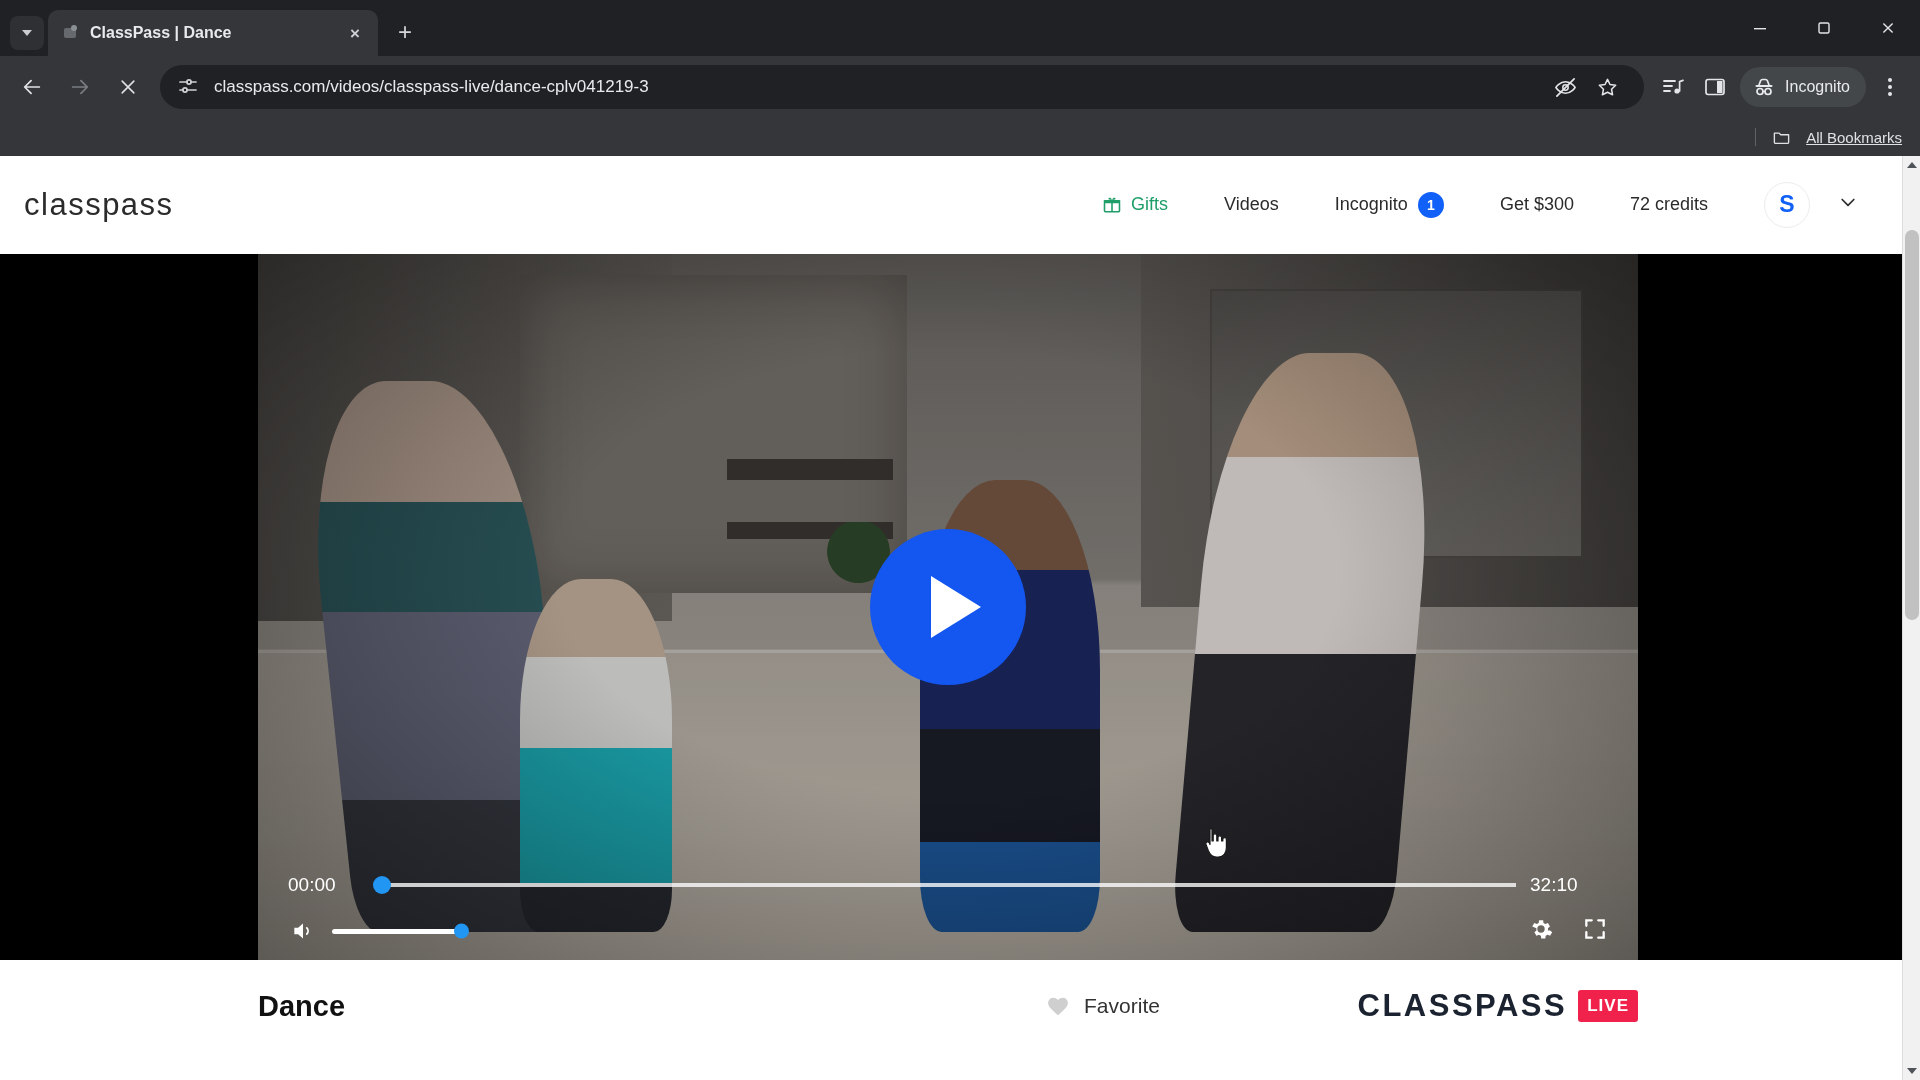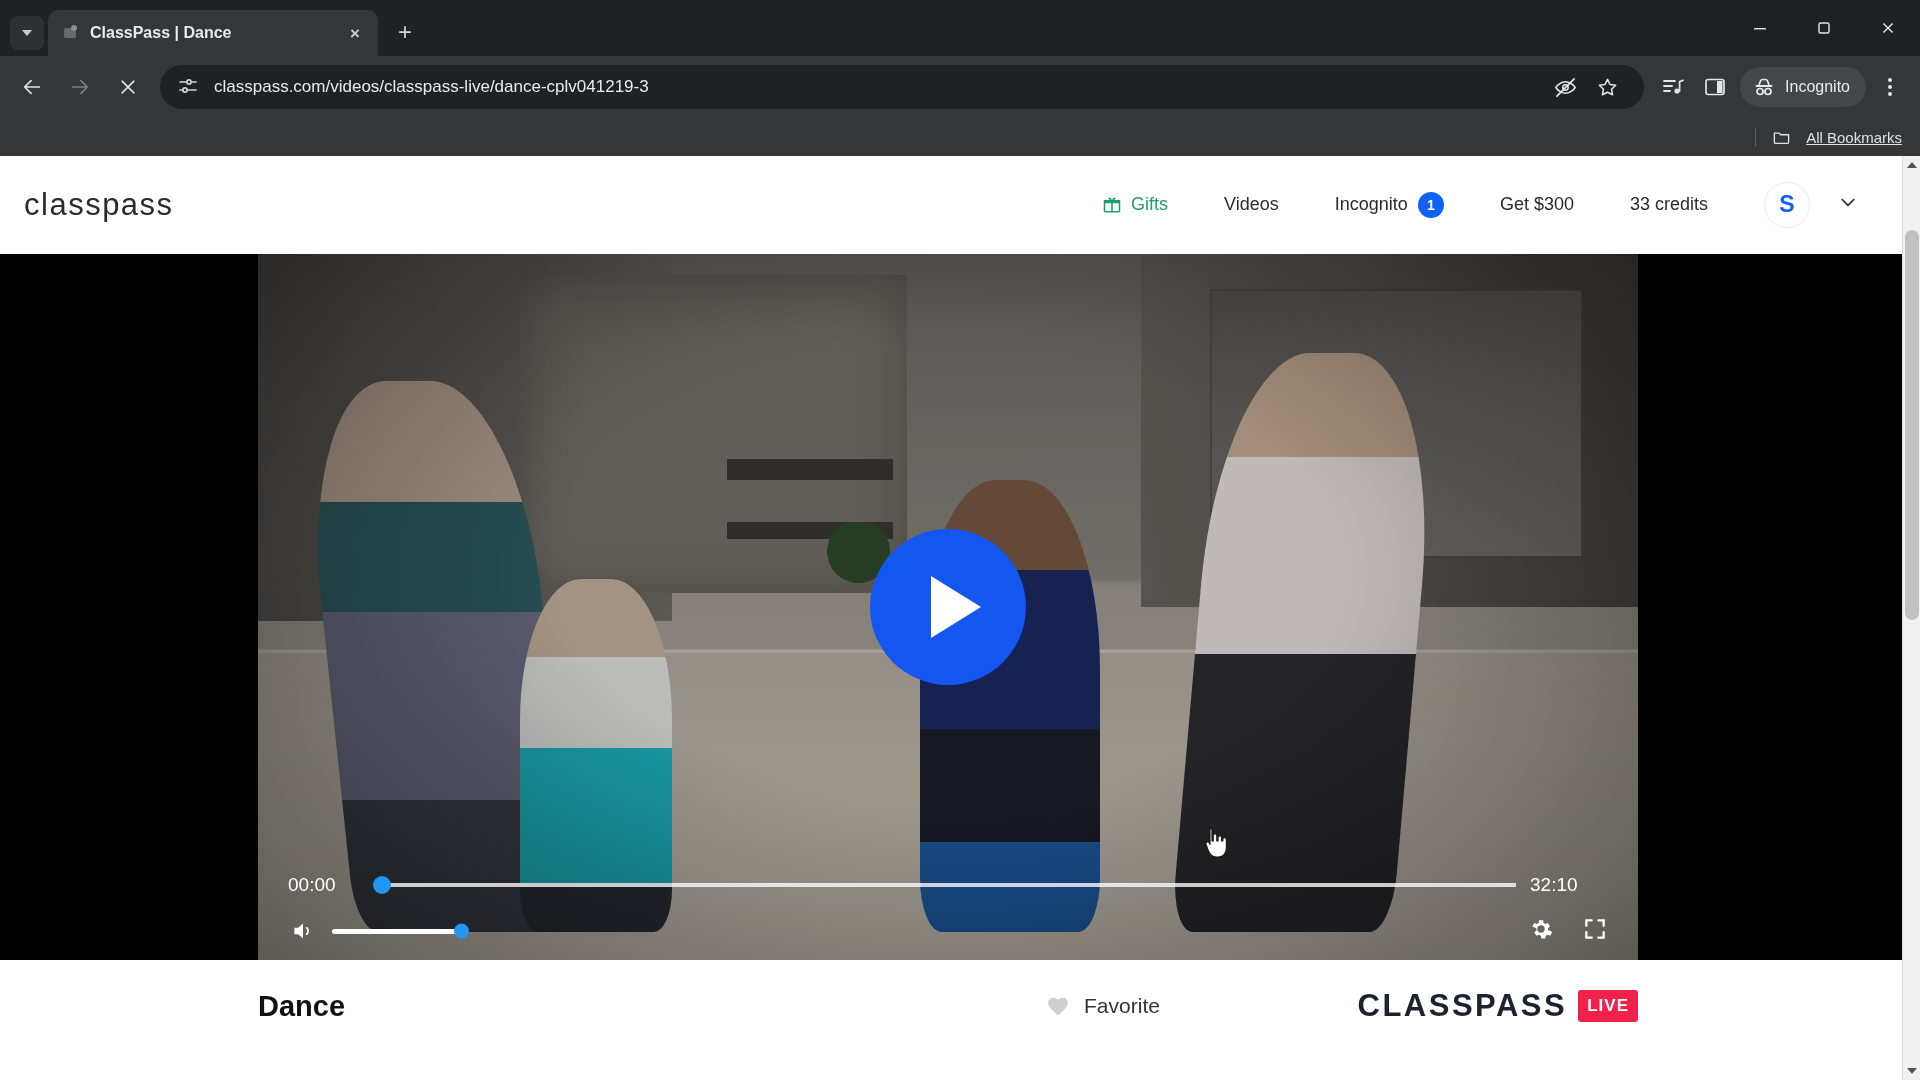--- a/index.html
+++ b/index.html
@@ -388,21 +388,21 @@
             <span>Videos</span>
           </a>
           <a class="nav-item">
             <span>Incognito</span>
             <span class="badge">1</span>
           </a>
           <a class="nav-item">
             <span>Get $300</span>
           </a>
           <a class="nav-item">
-            <span>33 credits</span>
+            <span>72 credits</span>
           </a>
           <div class="avatar">S</div>
           <span class="nav-caret">
             <svg width="20" height="20" viewBox="0 0 24 24">
                 <path d="M5 9l7 7 7-7" fill="none" stroke="currentColor" stroke-width="2" stroke-linecap="round" stroke-linejoin="round"></path>
               </svg>
           </span>
         </div>
       </div>
 

